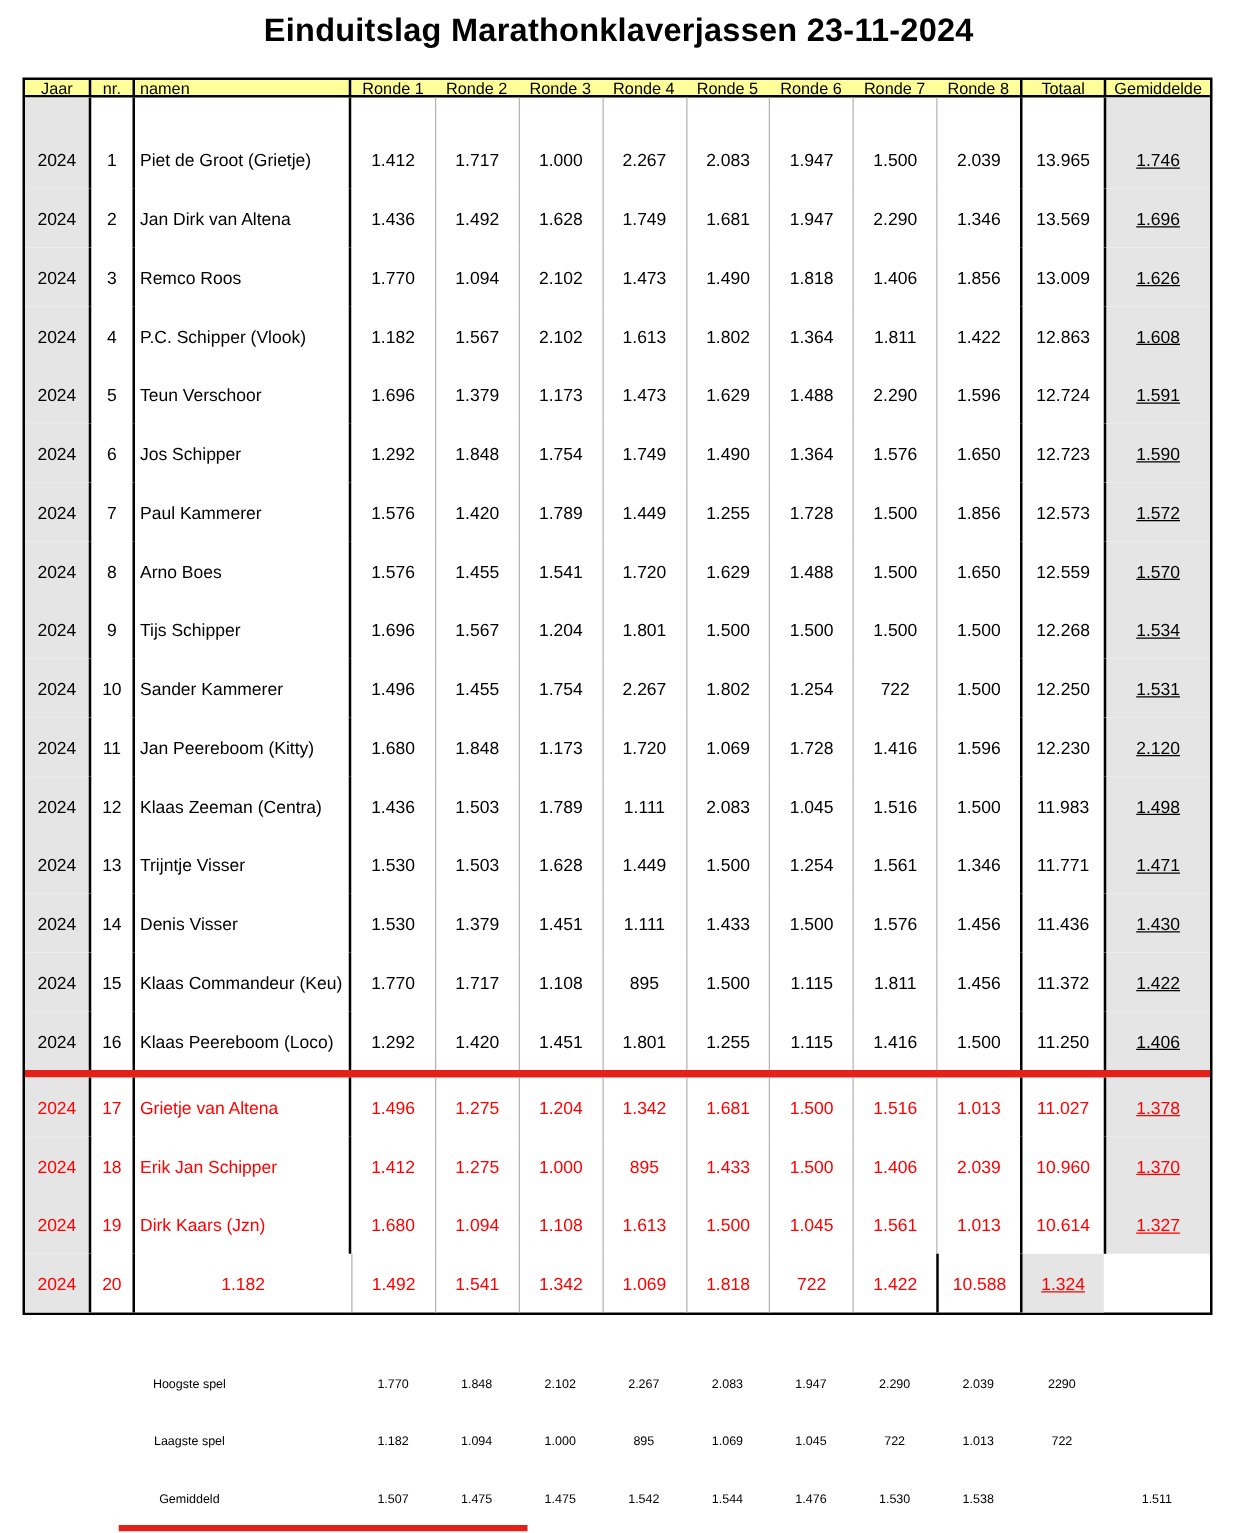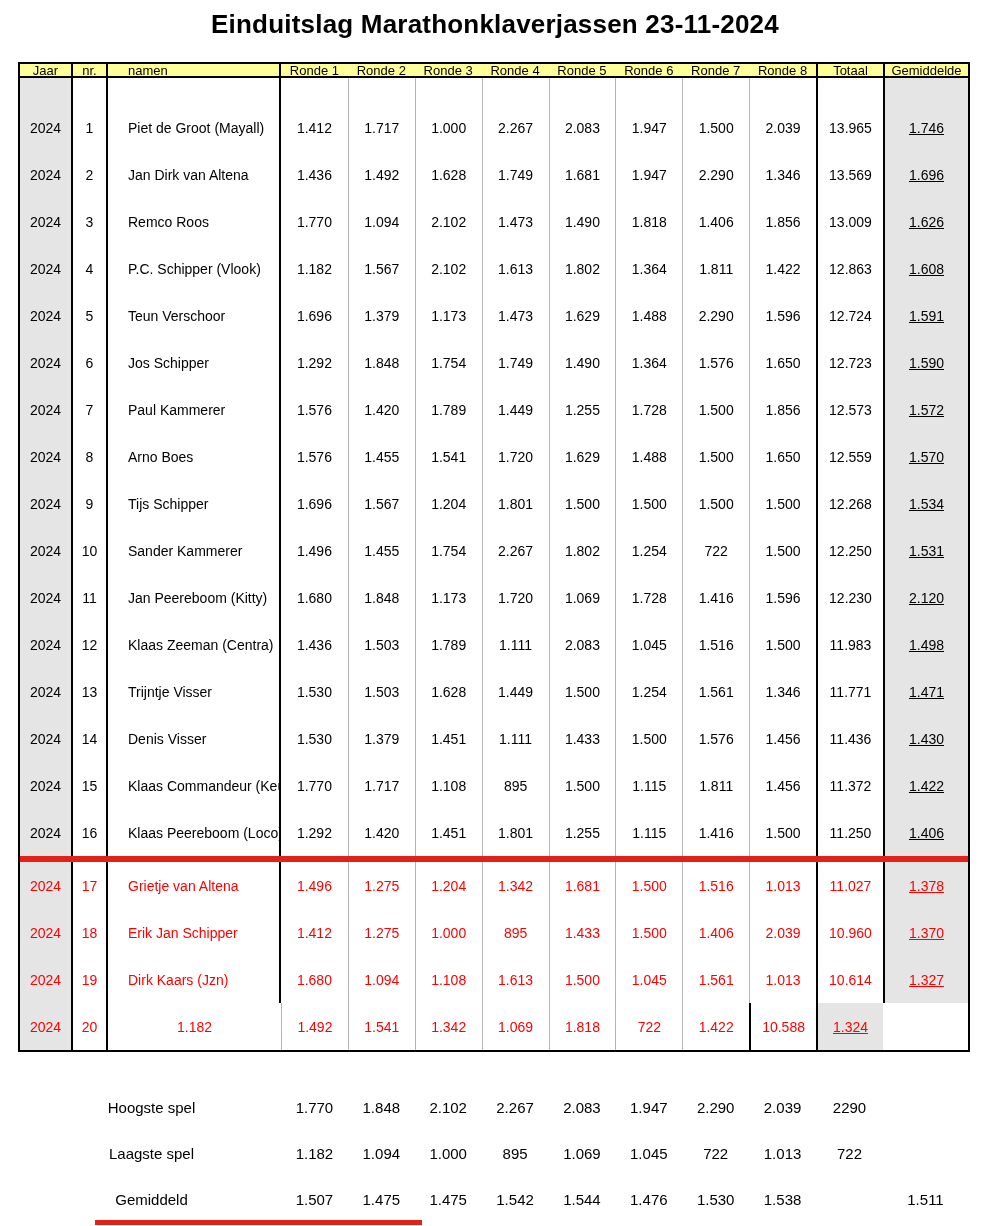--- a/index.html
+++ b/index.html
@@ -47,41 +47,41 @@
   .brow { height: 47px; }
   .brow.pad { height: 26px; }
   .bc {
     display: flex; align-items: center; justify-content: center;
     font-size: 14px;
     white-space: nowrap;
     overflow: hidden;
   }
   .c-jaar { border-right: 2px solid #000; }
   .c-nr   { border-right: 2px solid #000; }
-  .c-namen{ border-right: 2px solid #000; justify-content: flex-start; padding-left: 20px; }
+  .c-namen{ border-right: 2px solid #000; justify-content: flex-start; padding-left: 4px; }
   .bc.c-r + .bc.c-r { border-left: 1px solid #b4b4b4; }
   .c-tot  { border-left: 2px solid #000; }
   .c-gem  { border-left: 2px solid #000; }
   .bc.c-jaar { background: #e5e5e5; }
   .bc.c-gem  { background: #e5e5e5; text-decoration: underline; }
   .redrow .bc { color: #FF0000; }
   .sep { height: 6px; background: #E32119; }
   .summary {
     position: absolute;
     left: 20px; top: 1084px;
     width: 948px;
   }
   .srow {
     display: grid;
     grid-template-columns: 261px repeat(8, 66.875px) 67px 85px;
     height: 46px;
     align-items: center;
   }
   .sl { font-size: 15.5px; padding-left: 2px; white-space: nowrap; }
-  .sv { text-align: center; font-size: 15px; white-space: nowrap; }
+  .sv { text-align: center; font-size: 10px; white-space: nowrap; }
   .bottom-line {
     position: absolute;
     left: 95px; top: 1220px;
     width: 327px; height: 5px;
     background: #E32119;
   }
 </style>
 </head>
 <body>
 
@@ -114,21 +114,21 @@
         <div class="bc c-r"></div>
         <div class="bc c-r"></div>
         <div class="bc c-r"></div>
         <div class="bc c-r"></div>
         <div class="bc c-tot"></div>
         <div class="bc c-gem"></div>
       </div>
       <div class="brow">
         <div class="bc c-jaar">2024</div>
         <div class="bc c-nr">1</div>
-        <div class="bc c-namen">Piet de Groot (Mayall)</div>
+        <div class="bc c-namen">Piet de Groot (Grietje)</div>
         <div class="bc c-r">1.412</div>
         <div class="bc c-r">1.717</div>
         <div class="bc c-r">1.000</div>
         <div class="bc c-r">2.267</div>
         <div class="bc c-r">2.083</div>
         <div class="bc c-r">1.947</div>
         <div class="bc c-r">1.500</div>
         <div class="bc c-r">2.039</div>
         <div class="bc c-tot">13.965</div>
         <div class="bc c-gem">1.746</div>

